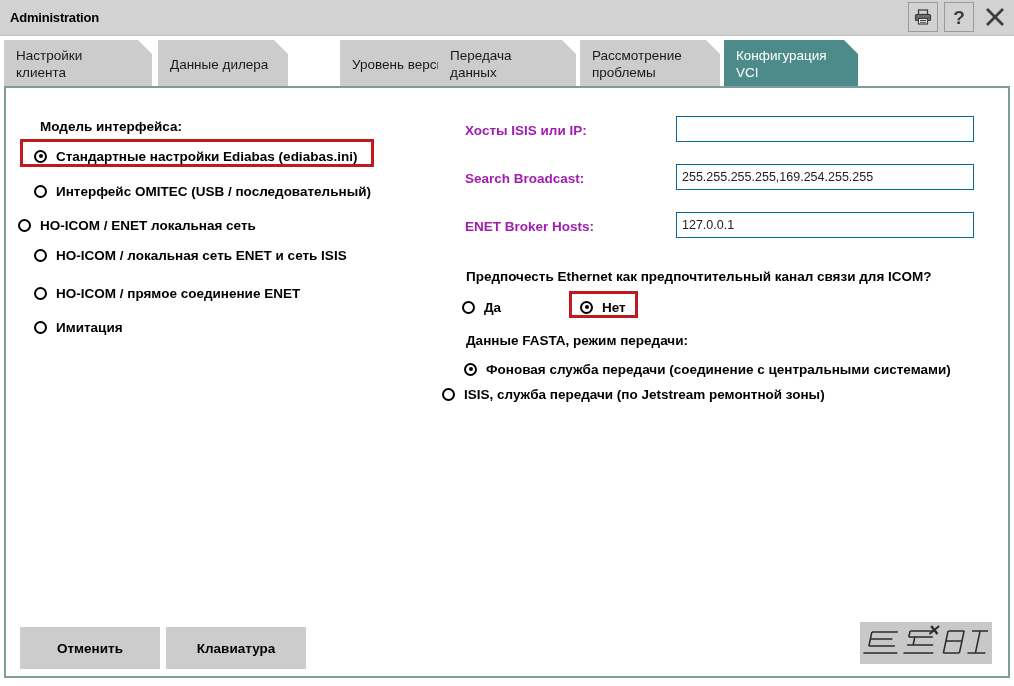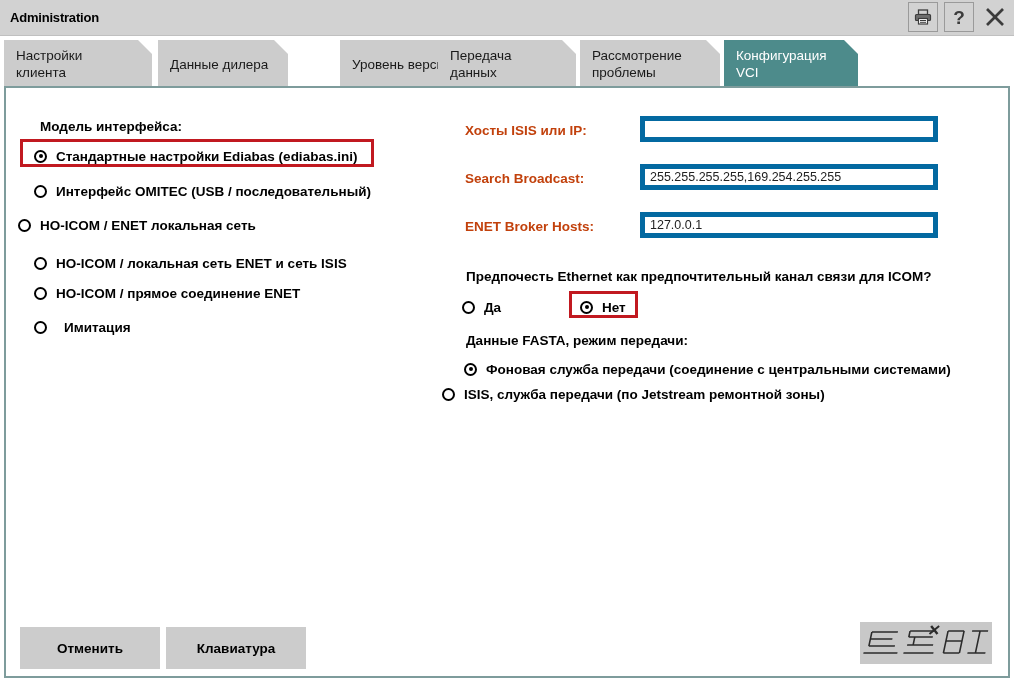--- a/index.html
+++ b/index.html
@@ -140,33 +140,34 @@
     border: 3px solid #c11920;
     box-sizing: border-box;
     pointer-events: none;
   }
 
   
   .field-label {
     position: absolute;
     font-size: 13.5px;
     font-weight: bold;
-    color: #c2410c;
+    color: #a21caf;
     white-space: nowrap;
   }
   .field-input {
     position: absolute;
     background: #ffffff;
-    border: 5px solid #0369a1;
+    border: 1px solid #0369a1;
     box-sizing: border-box;
     font-family: "Liberation Sans", sans-serif;
     font-size: 12.5px;
     color: #222222;
     padding: 0 5px;
     outline: none;
+    margin-left: 36px;
   }
 
   .question {
     position: absolute;
     font-size: 13.5px;
     font-weight: bold;
     color: #000000;
     white-space: nowrap;
   }
 
@@ -252,31 +253,31 @@
   <div class="radio-row" style="left:28px;top:92px;text-align:center;">
     <span class="radio"></span>
     <span class="radio-label">Интерфейс OMITEC (USB / последовательный)</span>
   </div>
 
   <div class="radio-row" style="left:12px;top:126px;">
     <span class="radio"></span>
     <span class="radio-label">HO-ICOM / ENET локальная сеть</span>
   </div>
 
-  <div class="radio-row" style="left:28px;top:164px;">
+  <div class="radio-row" style="left:28px;top:156px;">
     <span class="radio"></span>
     <span class="radio-label">HO-ICOM / локальная сеть ENET и сеть ISIS</span>
   </div>
 
   <div class="radio-row" style="left:28px;top:194px;">
     <span class="radio"></span>
     <span class="radio-label">HO-ICOM / прямое соединение ENET</span>
   </div>
 
-  <div class="radio-row" style="left:28px;top:228px;gap:8px;">
+  <div class="radio-row" style="left:28px;top:228px;">
     <span class="radio"></span>
     <span class="radio-label">Имитация</span>
   </div>
 
   <div class="field-label" style="left:459px;top:35px;">Хосты ISIS или IP:</div>
   <input class="field-input" style="left: 634px; top: 28px; width: 298px; height: 26px;" value="">
 
   <div class="field-label" style="left:459px;top:83px;">Search Broadcast:</div>
   <input class="field-input" style="left: 634px; top: 76px; width: 298px; height: 26px;" value="255.255.255.255,169.254.255.255">
 

